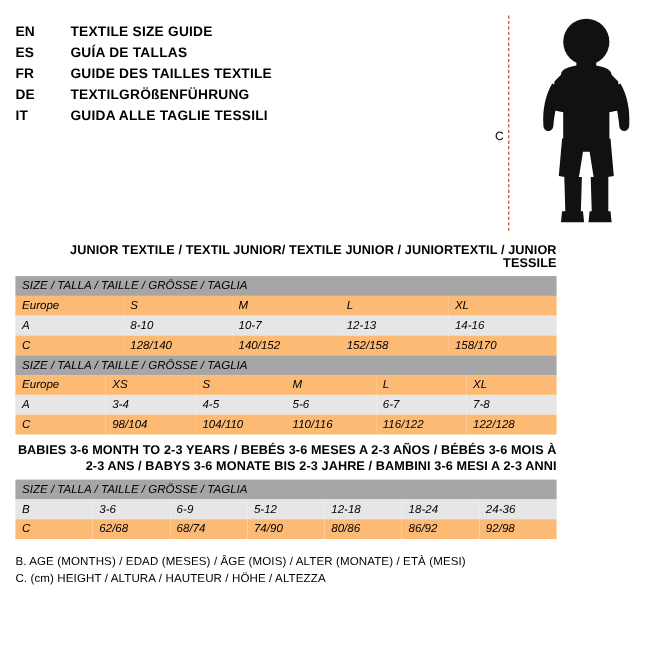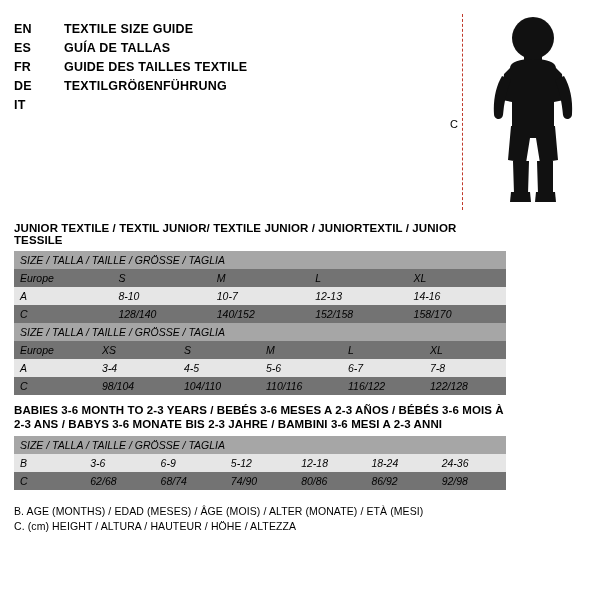--- a/index.html
+++ b/index.html
@@ -75,20 +75,21 @@
     left: 36px;
     top: 2px;
   }
 
   
   .section-title {
     font-size: 11.5px;
     font-weight: bold;
     margin: 8px 0 5px 0;
     letter-spacing: 0.1px;
+    text-align: right;
   }
   .section-title.two-line {
     line-height: 14px;
   }
 
   
   table.size-table {
     width: 100%;
     border-collapse: collapse;
     font-size: 11px;
@@ -104,21 +105,21 @@
   table.size-table td {
     padding: 3px 6px;
     font-size: 10.5px;
     border: none;
     font-style: italic;
   }
   table.size-table tr.shaded td {
     background: #e6e6e6;
   }
   table.size-table tr.plain td {
-    background: #737373;
+    background: #fdba74;
   }
   .col-first { width: 88px; }
 
   
   .footnotes {
     margin-top: 14px;
     font-size: 10.5px;
     line-height: 15px;
   }
   .footnotes div {
@@ -143,20 +144,21 @@
       <div class="lang-row">
         <span class="lang-code">FR</span>
         <span class="lang-title">GUIDE DES TAILLES TEXTILE</span>
       </div>
       <div class="lang-row">
         <span class="lang-code">DE</span>
         <span class="lang-title">TEXTILGRÖßENFÜHRUNG</span>
       </div>
       <div class="lang-row">
         <span class="lang-code">IT</span>
+        <span class="lang-title">GUIDA ALLE TAGLIE TESSILI</span>
       </div>
     </div>
 
     <div class="figure-area">
       <div class="dash-line"></div>
       <div class="c-label">C</div>
       <svg class="silhouette" width="110" height="190" viewBox="0 0 110 190">
         <g fill="#111111">
 
           <ellipse cx="53" cy="22" rx="21" ry="21"></ellipse>

